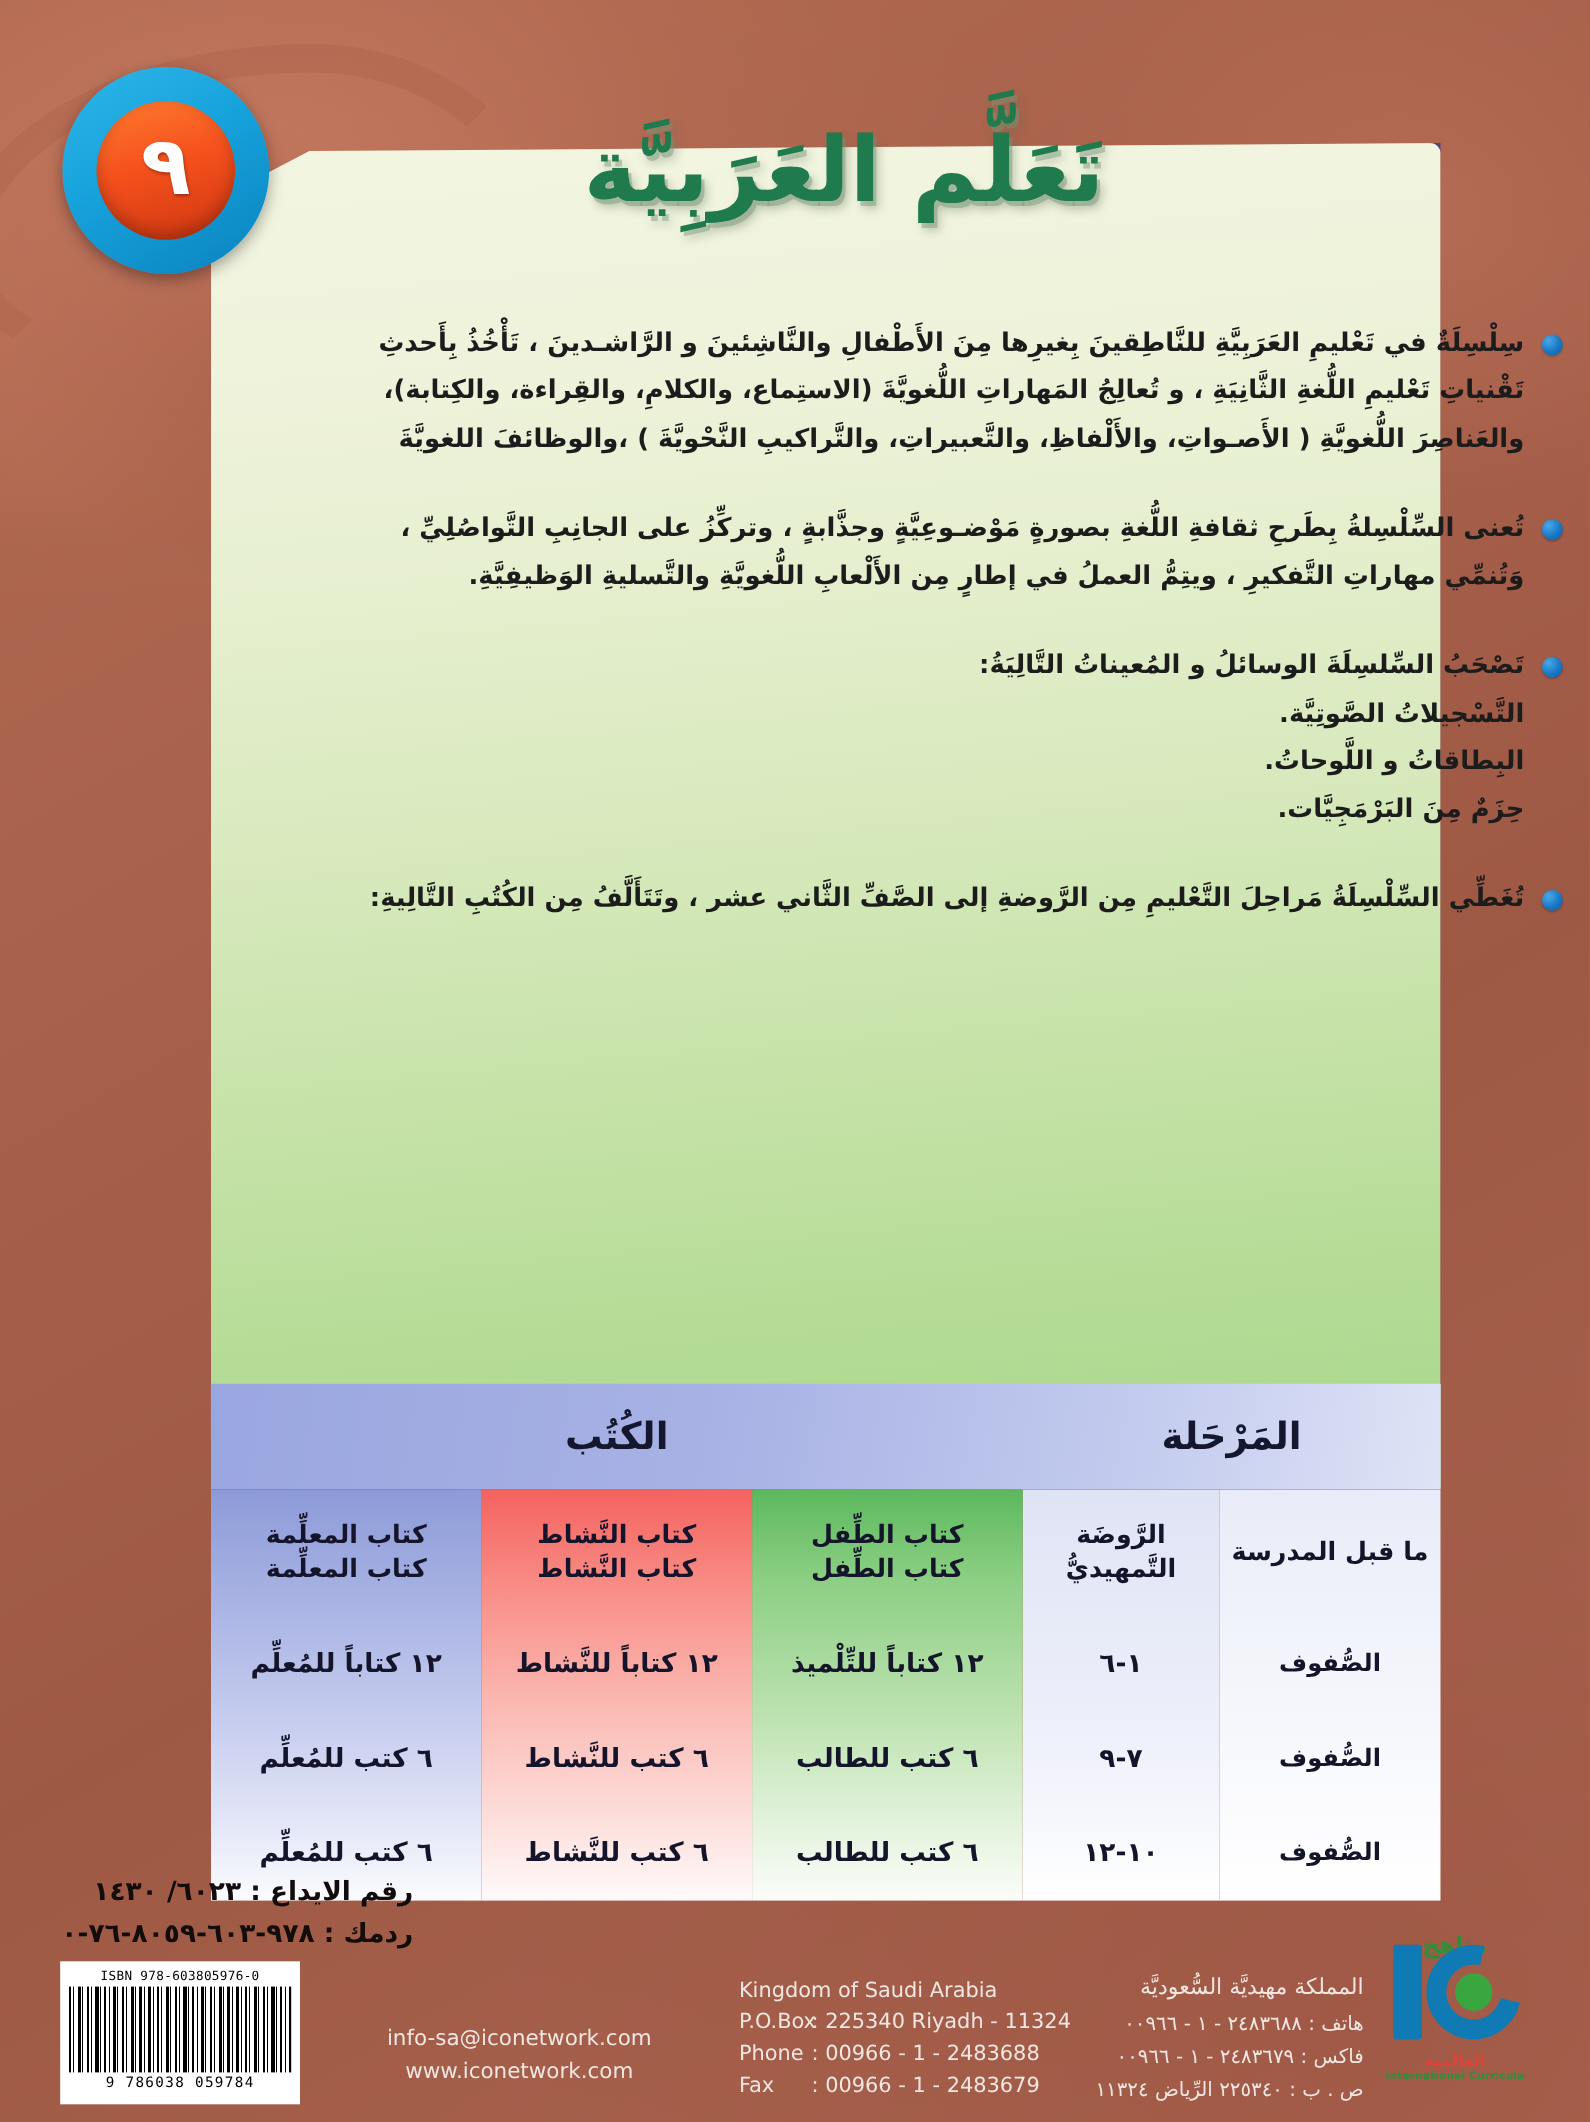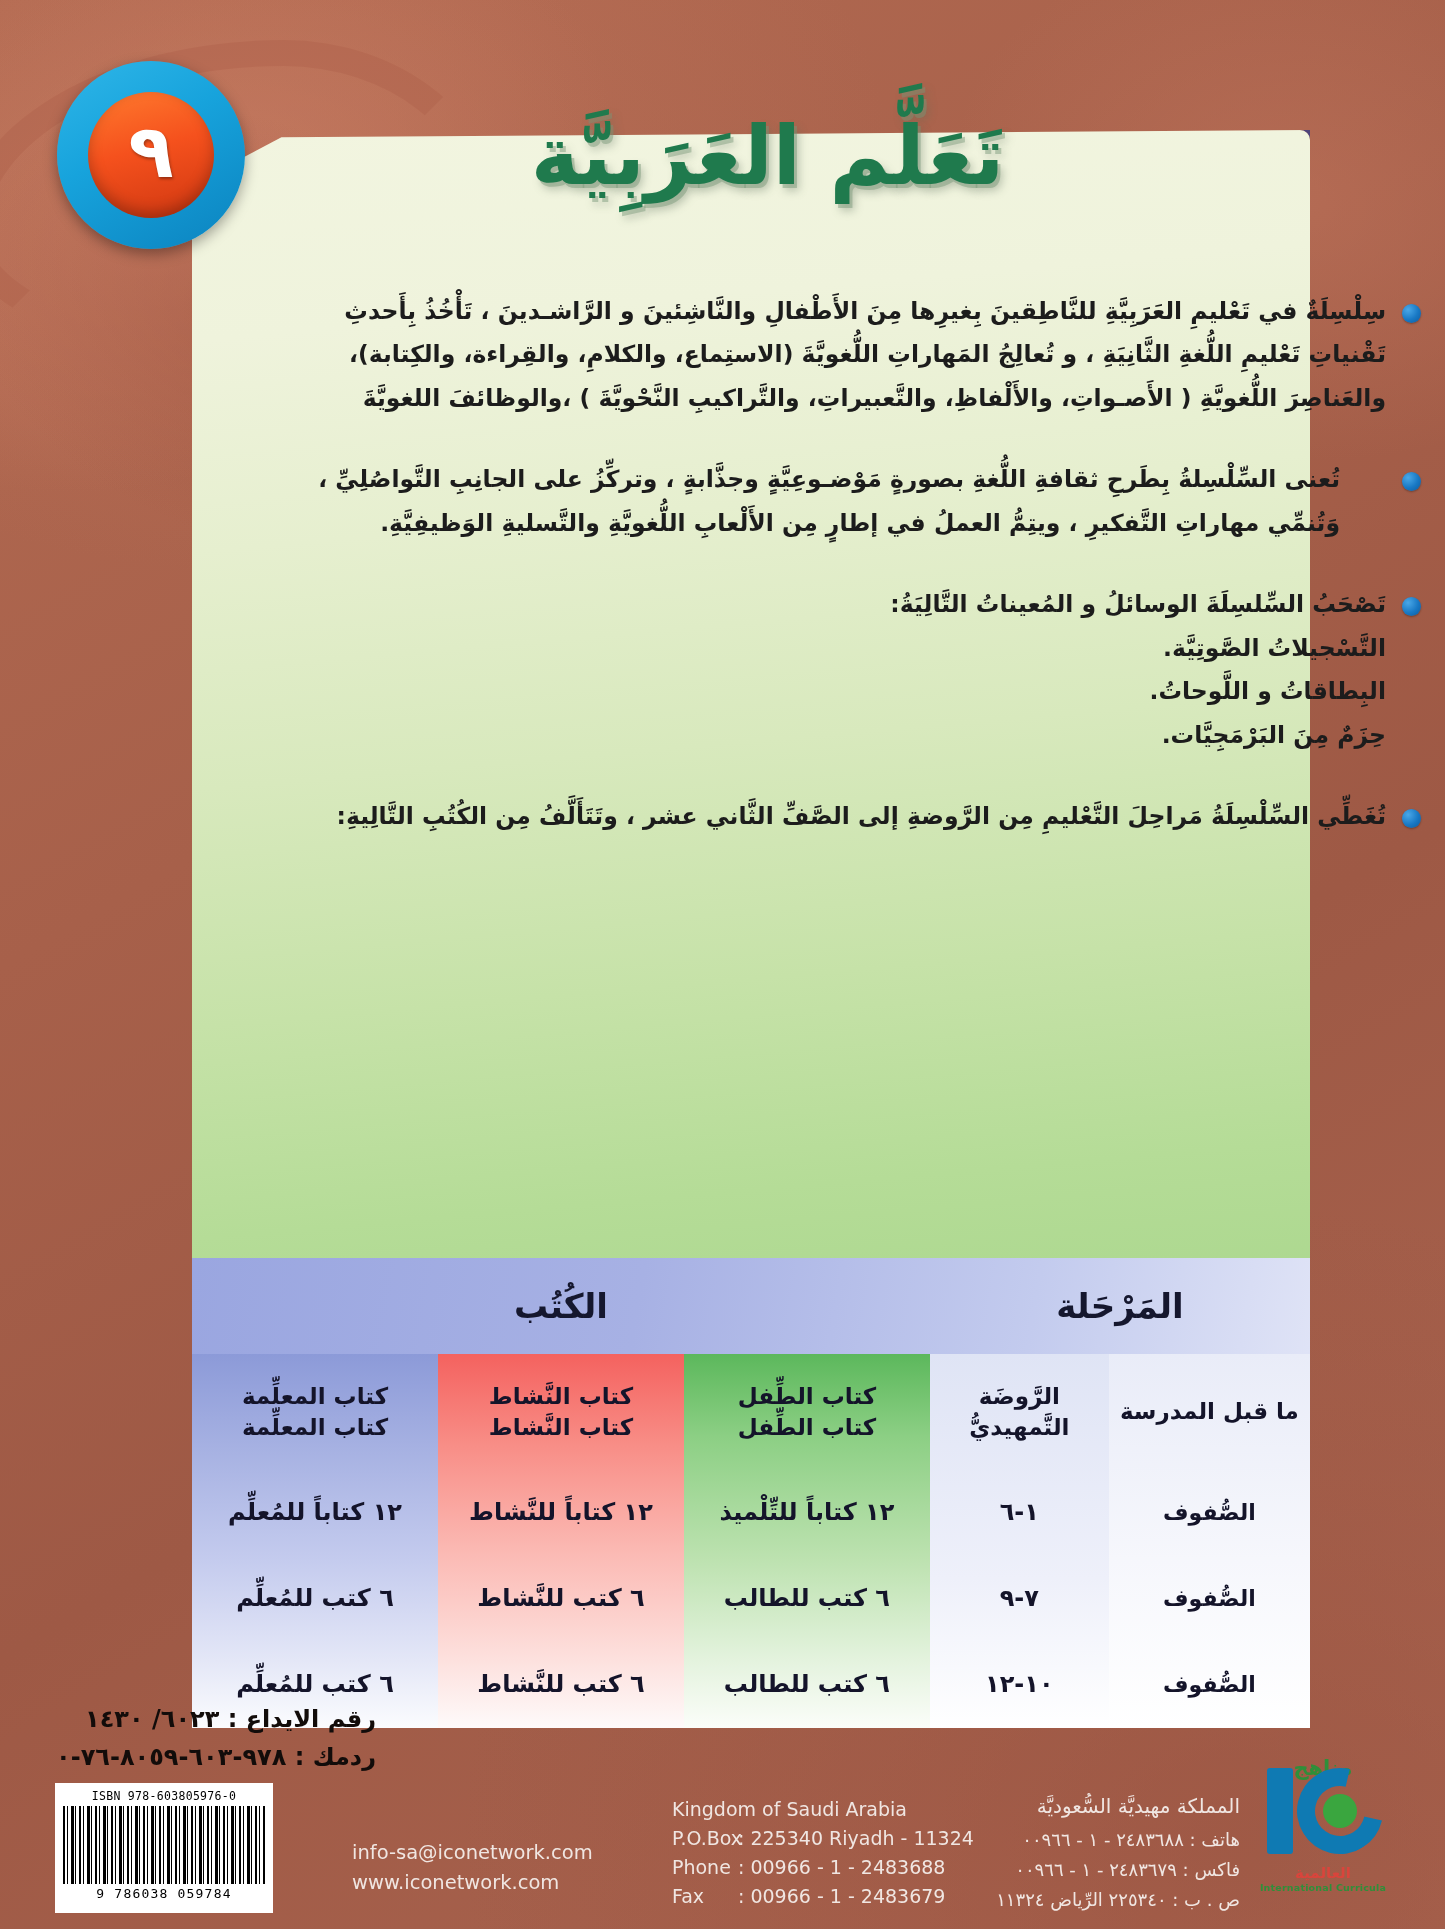--- a/index.html
+++ b/index.html
@@ -313,20 +313,21 @@
   #contact-en .lbl { display:inline-block; width:66px; }
   #web-block {
     position:absolute;
     left:352px; top:1838px;
     direction:ltr;
     color:#f0e6e2;
     font-size:19.5px;
     line-height:1.55;
     z-index:7;
     white-space:nowrap;
+    text-align:center;
   }
   #contact-ar {
     position:absolute;
     right:205px; top:1790px;
     direction:rtl;
     text-align:right;
     color:#f0e6e2;
     font-size:18px;
     line-height:1.66;
     z-index:7;
@@ -406,21 +407,21 @@
 
   <div class="bullet-block">
     <span class="bullet-dot"></span>
     <div class="bullet-text">
       <span class="line">سِلْسِلَةٌ في تَعْليمِ العَرَبِيَّةِ للنَّاطِقينَ بِغيرِها مِنَ الأَطْفالِ والنَّاشِئينَ و الرَّاشـدينَ ، تَأْخُذُ بِأَحدثِ</span>
       <span class="line">تَقْنياتِ تَعْليمِ اللُّغةِ الثَّانِيَةِ ، و تُعالِجُ المَهاراتِ اللُّغويَّةَ (الاستِماع، والكلامِ، والقِراءة، والكِتابة)،</span>
       <span class="line">والعَناصِرَ اللُّغويَّةِ ( الأَصـواتِ، والأَلْفاظِ، والتَّعبيراتِ، والتَّراكيبِ النَّحْويَّةَ ) ،والوظائفَ اللغويَّةَ</span>
     </div>
   </div>
 
-  <div class="bullet-block" style="margin-top:22px;gap:46px;">
+  <div class="bullet-block" style="margin-top:22px;">
     <span class="bullet-dot"></span>
     <div class="bullet-text">
       <span class="line">تُعنى السِّلْسِلةُ بِطَرحِ ثقافةِ اللُّغةِ بصورةٍ مَوْضـوعِيَّةٍ وجذَّابةٍ ، وتركِّزُ على الجانِبِ التَّواصُلِيِّ ،</span>
       <span class="line">وَتُنمِّي مهاراتِ التَّفكيرِ ، ويتِمُّ العملُ في إطارٍ مِن الأَلْعابِ اللُّغويَّةِ والتَّسليةِ الوَظيفِيَّةِ.</span>
     </div>
   </div>
 
   <div class="bullet-block" style="margin-top:34px;">
     <span class="bullet-dot"></span>
     <div class="bullet-text">

